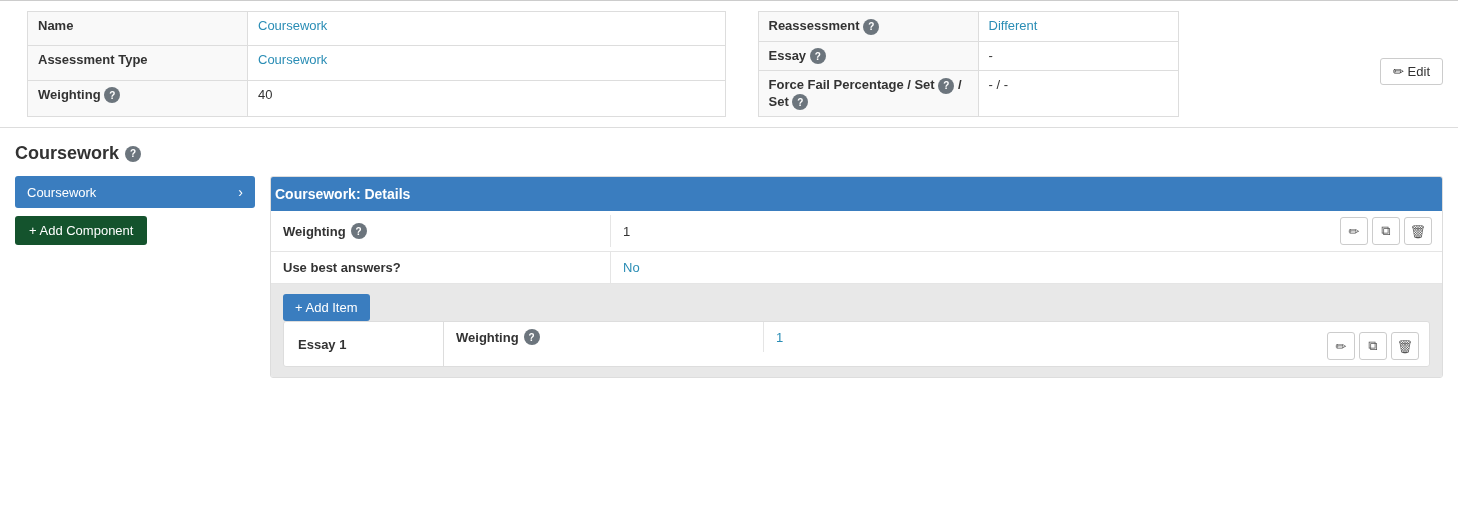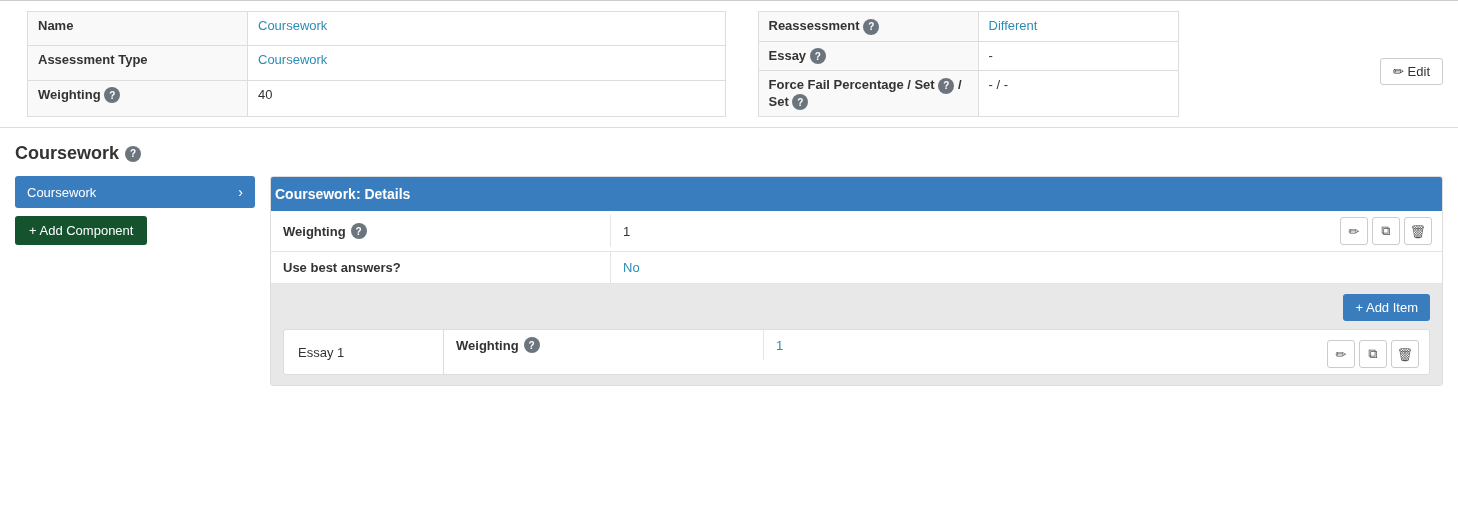--- a/index.html
+++ b/index.html
@@ -172,22 +172,20 @@
       font-size: 13px;
     }
 
     
     .items-section {
       background: #e8e8e8;
       padding: 10px 12px;
     }
     .items-header {
       display: flex;
-      justify-content: flex-end;
-      margin-bottom: 8px;
     }
     .add-item-btn {
       background: #3a7dbf;
       color: #fff;
       border: none;
       padding: 6px 12px;
       border-radius: 3px;
       cursor: pointer;
       font-size: 13px;
     }
@@ -195,21 +193,21 @@
     .item-card {
       background: #fff;
       border: 1px solid #ddd;
       border-radius: 3px;
       display: flex;
       overflow: hidden;
     }
     .item-name {
       width: 160px;
       padding: 10px 14px;
-      font-weight: normal;
+      font-weight: bold;
       border-right: 1px solid #ddd;
       display: flex;
       align-items: center;
       flex-shrink: 0;
     }
     .item-fields {
       flex: 1;
     }
     .item-field-row {
       display: flex;

